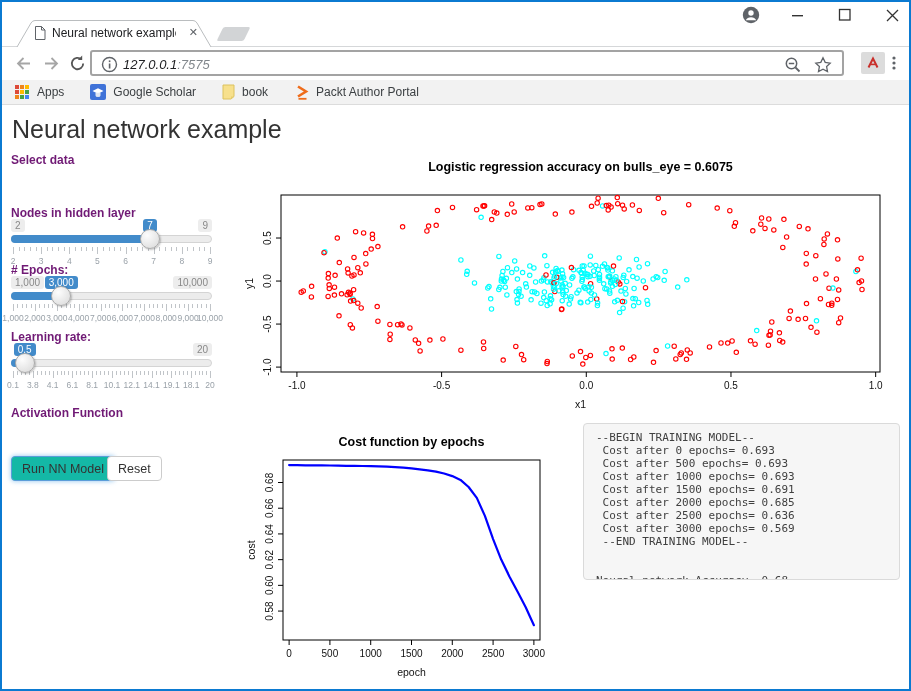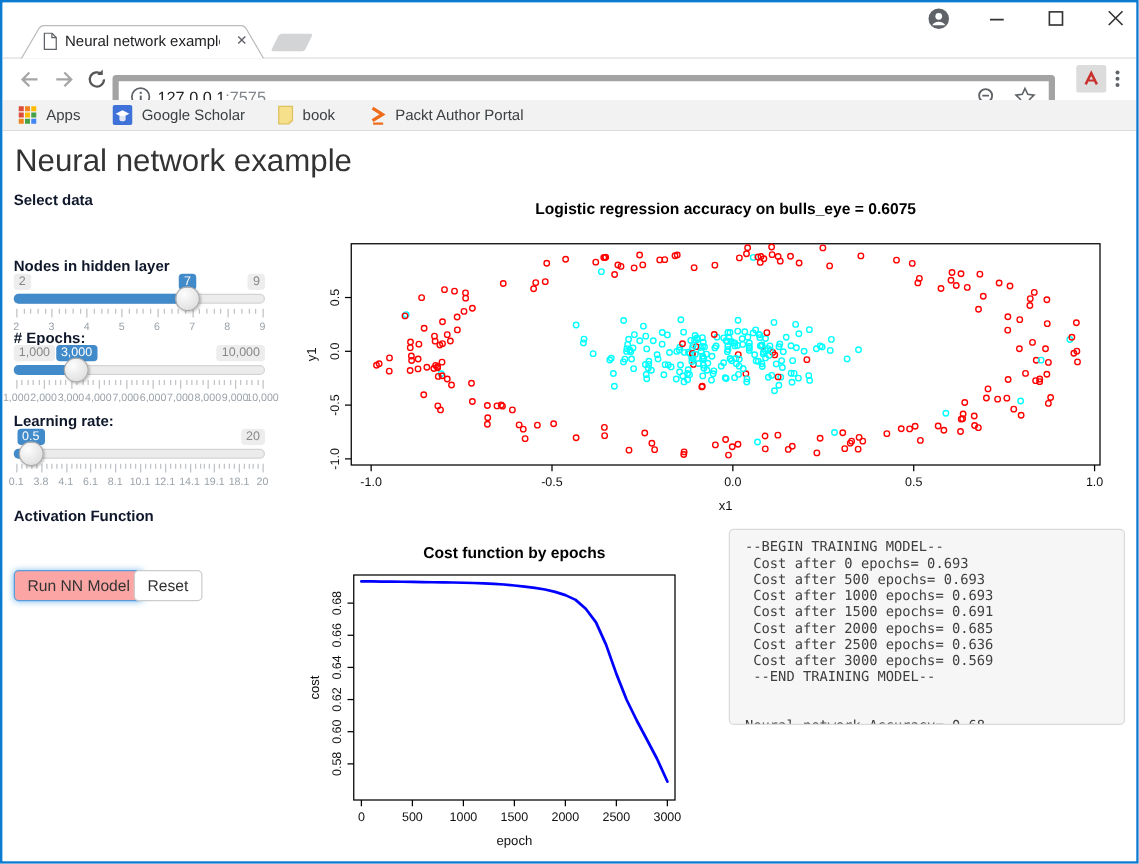--- a/index.html
+++ b/index.html
@@ -10,38 +10,38 @@
   .tab svg.tab-shape{position:absolute;left:0;top:0;}
   .tab .favicon{position:absolute;left:18px;top:6px;}
   .tab-title{position:absolute;left:36px;top:6px;width:124px;font-size:12px;color:#202124;white-space:nowrap;overflow:hidden;}
   .tab-close{position:absolute;right:14px;top:6px;font-size:11px;color:#5f6368;cursor:default;}
   .newtab-nub{position:absolute;left:218px;bottom:5px;width:27px;height:14px;background:#d2d4d6;border-radius:2px;transform:skewX(-26deg);}
   .winctl{position:absolute;right:8px;top:4px;display:flex;align-items:center;gap:29px;height:22px;}
   .winctl .ctl{width:18px;text-align:center;}
   
   .toolbar{position:relative;height:33px;background:#fff;}
   .navbtn{position:absolute;top:7px;width:19px;height:19px;}
-  .omnibox{position:absolute;left:88px;top:13px;width:754px;height:26px;box-sizing:border-box;background:#fff;border:5px solid #a3a3a3;border-radius:3px;}
+  .omnibox{position:absolute;left:88px;top:3px;width:754px;height:26px;box-sizing:border-box;background:#fff;border:2px solid #a3a3a3;border-radius:3px;font-style:italic;}
   .omnibox .info-ic{position:absolute;left:9px;top:4px;}
   .urltext{position:absolute;left:31px;top:5px;font-size:13px;color:#202124;}
   .urltext .port{color:#80868b;}
   .ob-right{position:absolute;right:10px;top:4px;display:flex;gap:12px;}
   .pdfbtn{position:absolute;right:24px;top:5px;width:24px;height:22px;background:#dcdcdc;border-radius:2px;display:flex;align-items:center;justify-content:center;}
   .menu3{position:absolute;right:6px;top:7px;}
   
   .bookmarks{position:relative;height:25px;background:#f2f2f2;border-bottom:1px solid #dcdcdc;box-sizing:border-box;display:flex;align-items:center;padding-left:12px;font-size:12px;color:#3c4043;}
   .bm{display:flex;align-items:center;gap:7px;margin-right:26px;cursor:default;}
   
   .content{position:relative;height:584px;background:#fff;}
   .content h1{position:absolute;left:10px;top:10px;margin:0;font-size:25px;font-weight:400;color:#333;}
-  .ctl-label{position:absolute;left:9px;font-size:12px;font-weight:700;color:#0f172a;}
+  .ctl-label{position:absolute;left:9px;font-size:12px;font-weight:700;color:#701a75;}
   .select{position:absolute;left:9px;width:201px;height:24px;box-sizing:border-box;border:1px solid #ccc;border-radius:4px;background:#fff;font-size:12px;color:#333;line-height:22px;padding-left:9px;cursor:pointer;}
   .select .caret{position:absolute;right:10px;top:10px;width:0;height:0;border-left:4px solid transparent;border-right:4px solid transparent;border-top:5px solid #333;}
   .btn{position:absolute;top:351px;height:25px;padding:0 10px;font-size:12.5px;color:#333;background:#fff;border:1px solid #ccc;border-radius:4px;font-family:inherit;}
-  .btn.run{left:9px;background:#fca5a5;border-color:#5b9dd9;box-shadow:0 0 5px rgba(102,175,233,.75);}
+  .btn.run{left:9px;background:#14b8a6;border-color:#5b9dd9;box-shadow:0 0 5px rgba(102,175,233,.75);}
   .btn.reset{left:105px;}
   
   .irs{position:absolute;left:9px;width:201px;height:48px;}
   .irs-min,.irs-max,.irs-single{position:absolute;top:0;font-size:10px;padding:1px 4px;border-radius:3px;background:#ededed;color:#888;line-height:11px;white-space:nowrap;}
   .irs-min{left:0;} .irs-max{right:0;}
   .irs-single{background:#428bca;color:#fff;z-index:2;}
   .irs-line{position:absolute;top:16px;left:0;width:201px;height:8px;box-sizing:border-box;background:#ececec;border:1px solid #d4d4d4;border-radius:4px;}
   .irs-bar{position:absolute;top:16px;left:0;height:8px;background:#428bca;border-radius:4px 0 0 4px;}
   .irs-handle{position:absolute;top:10px;width:20px;height:20px;border-radius:50%;background:radial-gradient(circle at 35% 30%,#fdfdfd,#d8d8d8);border:1px solid #aaa;box-sizing:border-box;box-shadow:1px 1px 2px rgba(0,0,0,.25);z-index:3;cursor:pointer;}
   .irs-grid{position:absolute;top:28px;left:0;width:201px;height:20px;}

